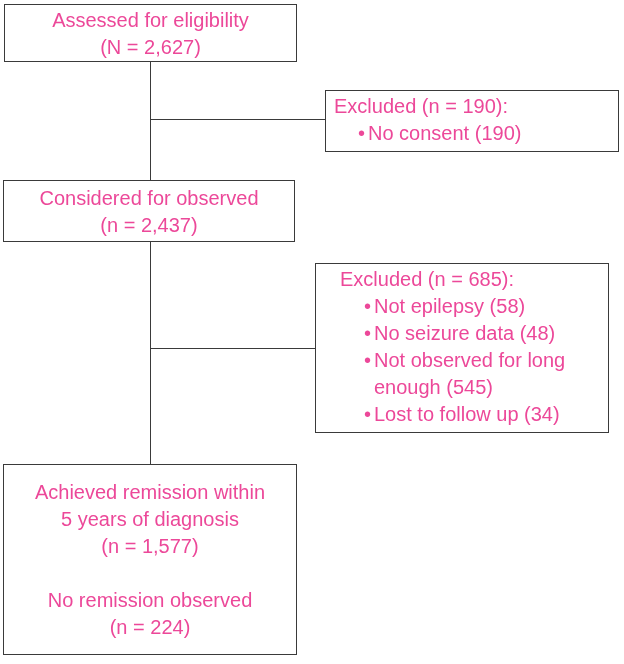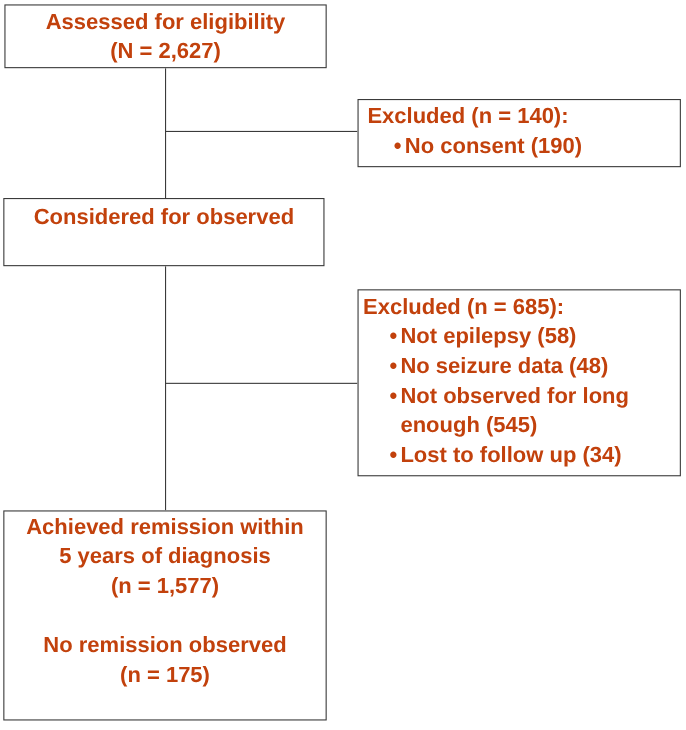--- a/index.html
+++ b/index.html
@@ -5,39 +5,38 @@
   * { margin: 0; padding: 0; box-sizing: border-box; }
   html, body { background: #ffffff; }
   .canvas {
     position: relative;
     width: 624px;
     height: 664px;
     background: #ffffff;
     font-family: "Liberation Sans", sans-serif;
     font-size: 20px;
     line-height: 27px;
-    color: #c2410c;
+    color: #ec4899;
     overflow: hidden;
-    font-weight: bold;
   }
   .box {
     position: absolute;
     background: #ffffff;
     border: 1.5px solid #3a3a3a;
   }
   .box.centered { text-align: center; }
   .line { min-height: 27px; }
   .connector { position: absolute; background: #3a3a3a; }
 
   
   #box-eligibility { left: 4px;   top: 4px;   width: 293px; height: 58px;  padding-top: 2px; }
   #box-excluded-1  { left: 325px; top: 90px;  width: 294px; height: 62px;  padding: 2px 8px 0 8px; }
   #box-considered  { left: 3px;   top: 180px; width: 292px; height: 62px;  padding-top: 4px; }
-  #box-excluded-2  { left: 325px; top: 263px; width: 294px; height: 170px; padding: 2px 8px 0 4px; }
-  #box-outcome     { left: 3px;   top: 464px; width: 294px; height: 191px; padding-top: 1px; }
+  #box-excluded-2  { left: 315px; top: 263px; width: 294px; height: 170px; padding: 2px 8px 0 24px; }
+  #box-outcome     { left: 3px;   top: 464px; width: 294px; height: 191px; padding-top: 14px; }
 
   
   #conn-v1 { left: 149.5px; top: 62px;    width: 1.5px;  height: 118px; }
   #conn-h1 { left: 150px;   top: 118.5px; width: 175px;  height: 1.5px; }
   #conn-v2 { left: 149.5px; top: 242px;   width: 1.5px;  height: 222px; }
   #conn-h2 { left: 150px;   top: 347.5px; width: 175px;  height: 1.5px; }
 
   
   .bullet-row { display: flex; align-items: flex-start; }
   .bullet-glyph {
@@ -60,29 +59,30 @@
   <div class="connector" id="conn-h1"></div>
   <div class="connector" id="conn-v2"></div>
   <div class="connector" id="conn-h2"></div>
 
   <div class="box centered" id="box-eligibility">
     <div class="line">Assessed for eligibility</div>
     <div class="line">(N = 2,627)</div>
   </div>
 
   <div class="box" id="box-excluded-1">
-    <div class="line">Excluded (n = 140):</div>
+    <div class="line">Excluded (n = 190):</div>
     <div class="bullet-row">
       <span class="bullet-glyph">•</span>
       <span class="bullet-text">No consent (190)</span>
     </div>
   </div>
 
   <div class="box centered" id="box-considered">
     <div class="line">Considered for observed</div>
+    <div class="line">(n = 2,437)</div>
   </div>
 
   <div class="box" id="box-excluded-2">
     <div class="line">Excluded (n = 685):</div>
     <div class="bullet-row">
       <span class="bullet-glyph">•</span>
       <span class="bullet-text">Not epilepsy (58)</span>
     </div>
     <div class="bullet-row">
       <span class="bullet-glyph">•</span>
@@ -97,16 +97,16 @@
       <span class="bullet-text">Lost to follow up (34)</span>
     </div>
   </div>
 
   <div class="box centered" id="box-outcome">
     <div class="line">Achieved remission within</div>
     <div class="line">5 years of diagnosis</div>
     <div class="line">(n = 1,577)</div>
     <div class="line"></div>
     <div class="line">No remission observed</div>
-    <div class="line">(n = 175)</div>
+    <div class="line">(n = 224)</div>
   </div>
 
 </div>
 
 </body></html>

